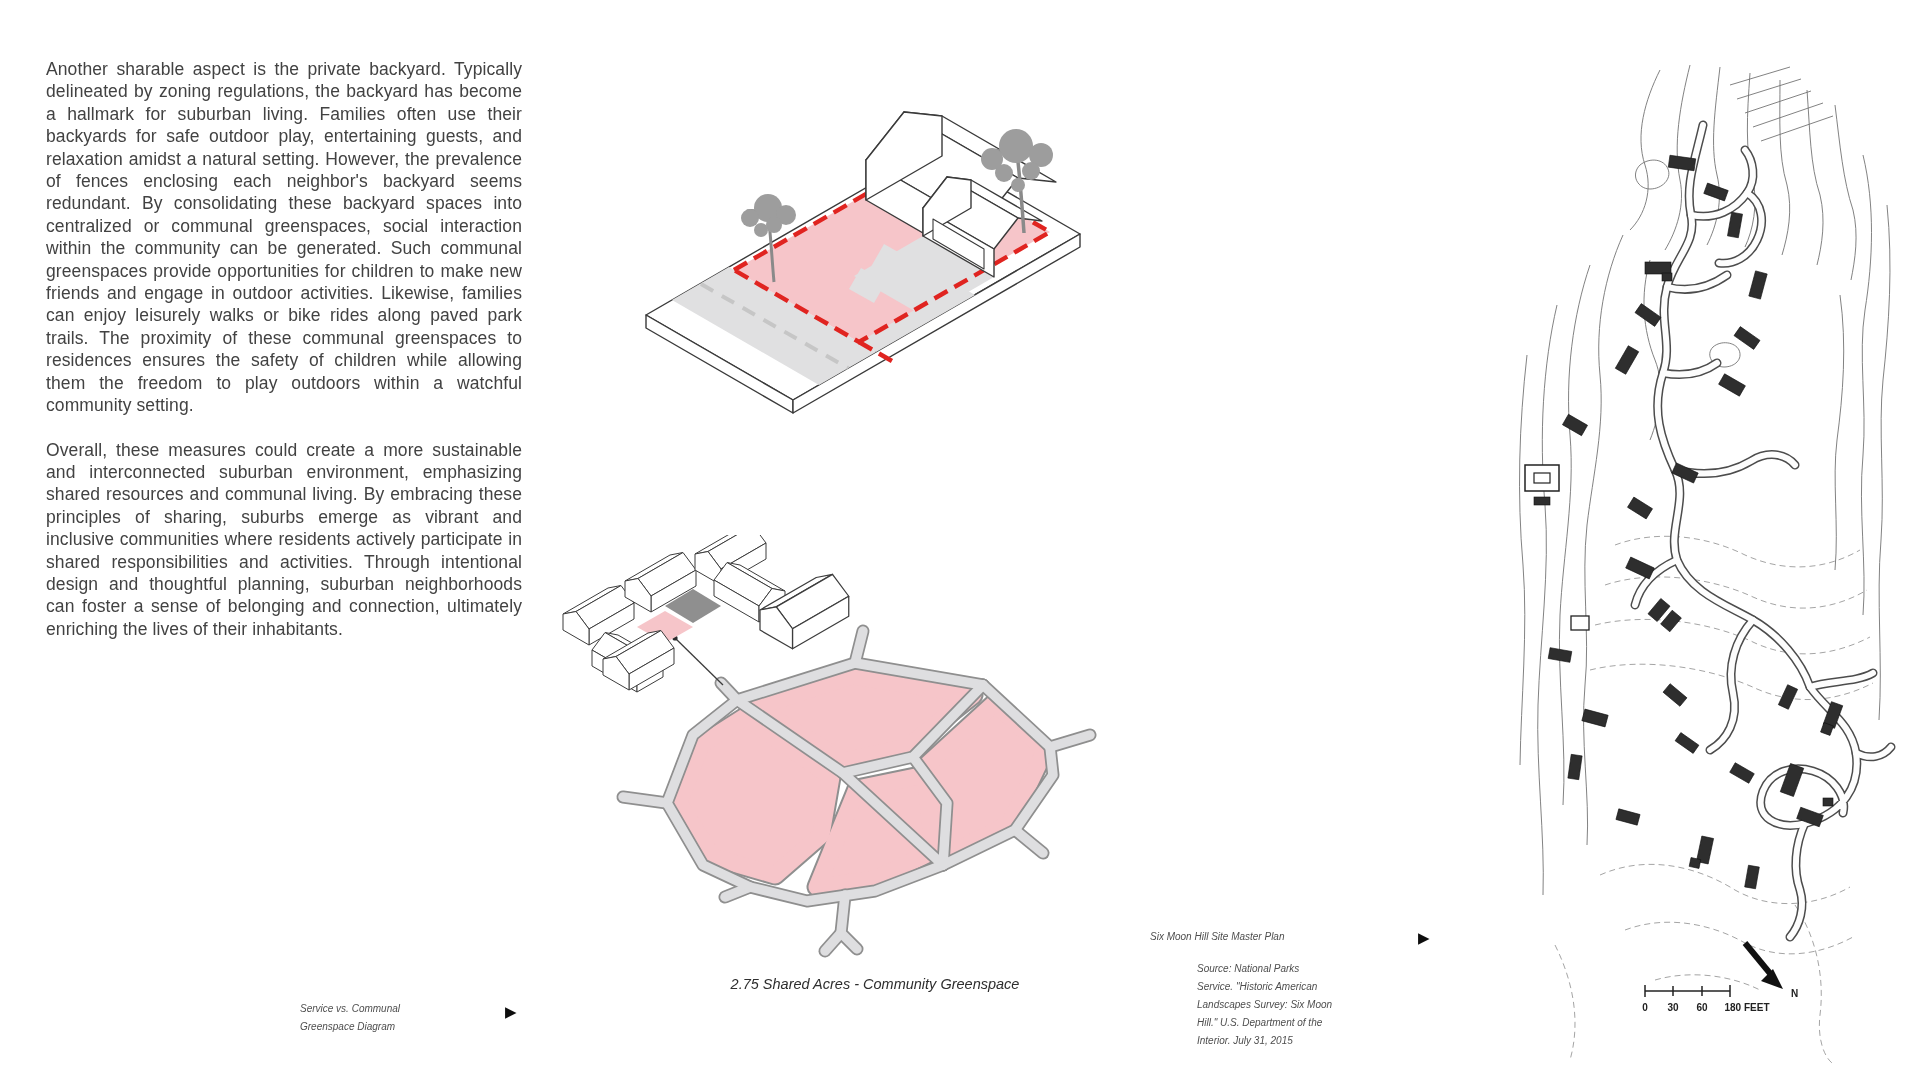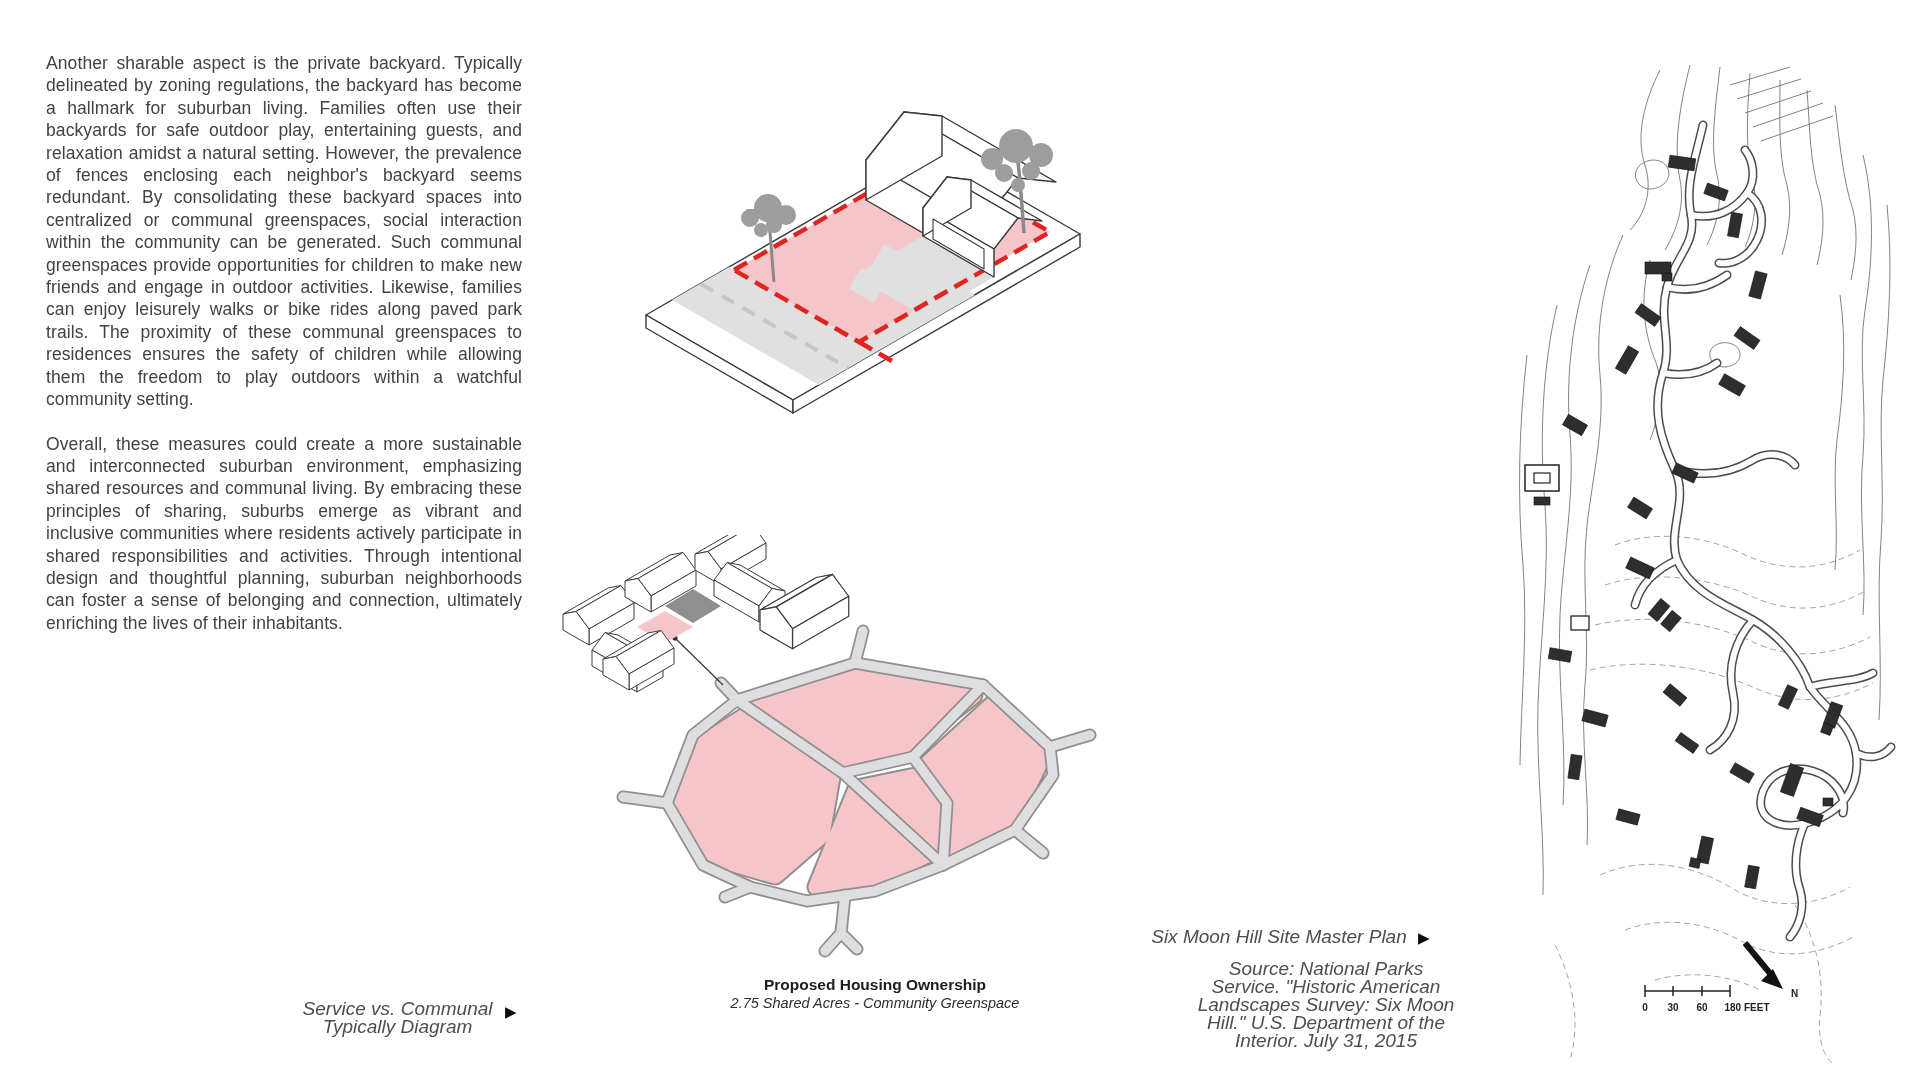--- a/index.html
+++ b/index.html
@@ -5,29 +5,29 @@
   html,body{margin:0;padding:0;}
   body{
     width:1920px;height:1080px;position:relative;background:#ffffff;
     font-family:"Liberation Sans", sans-serif;overflow:hidden;color:#3f3f3f;
   }
   .text-col{
     position:absolute;left:46px;top:40px;width:476px;
     font-size:17.5px;line-height:22.4px;text-align:justify;color:#424242;
     letter-spacing:0.1px;
   }
-  .text-col p{margin:12px 0 22px 0;}
+  .text-col p{margin:18px 0 22px 0;}
   .diag-caption{
     position:absolute;text-align:center;color:#1d1d1d;
   }
   .diag-caption .t{font-weight:bold;font-size:15.5px;line-height:19px;}
   .diag-caption .s{font-style:italic;font-size:14.5px;line-height:18px;color:#2e2e2e;}
   .side-caption{
-    position:absolute;font-style:italic;font-size:19px;line-height:18px;
-    color:#4e4e4e;text-align:center;
+    position:absolute;font-style:italic;font-size:10px;line-height:18px;
+    color:#4e4e4e;text-align:left;
   }
   .marker{
     position:absolute;font-style:normal;font-size:15px;color:#0d0d0d;line-height:15px;
   }
   svg{position:absolute;display:block;}
   .lw{fill:#ffffff;stroke:#3a3a3a;stroke-width:1.4;stroke-linejoin:round;}
   .lw2{fill:#ffffff;stroke:#3a3a3a;stroke-width:1.1;stroke-linejoin:round;}
   .roadfill{fill:#e0e0e1;stroke:none;}
   .contour{fill:none;stroke:#747474;stroke-width:0.9;}
   .contourD{fill:none;stroke:#8d8d8d;stroke-width:0.8;stroke-dasharray:6 4;}
@@ -175,27 +175,26 @@
       <use href="#hA" transform="translate(150,35)"></use>
       <use href="#hA" transform="translate(240,72) scale(-1,1)"></use>
       <use href="#hA" transform="translate(215,95) scale(1.25)"></use>
       <use href="#hA" transform="translate(118,142) scale(-1,1)"></use>
       <use href="#hA" transform="translate(58,140)"></use>
     </g>
   </g>
 </svg>
 
 <div class="diag-caption" style="left:545px;top:975px;width:660px;">
-  <div class="t">Proposed Housing Ownership</div>
   <div class="s">2.75 Shared Acres - Community Greenspace</div>
 </div>
 
 <div class="side-caption" style="left:300px;top:1000px;width:195px;">
   <span>Service vs. Communal</span><br>
-  <span>Typically Diagram</span>
+  <span>Greenspace Diagram</span>
 </div>
 <div class="marker" style="left:505px;top:1004px;">▶</div>
 
 <div class="side-caption" style="left:1150px;top:928px;width:258px;">
   <span>Six Moon Hill Site Master Plan</span>
 </div>
 <div class="marker" style="left:1418px;top:930px;">▶</div>
 <div class="side-caption" style="left:1197px;top:960px;width:258px;">
   <span>Source: National Parks</span><br>
   <span>Service. "Historic American</span><br>

